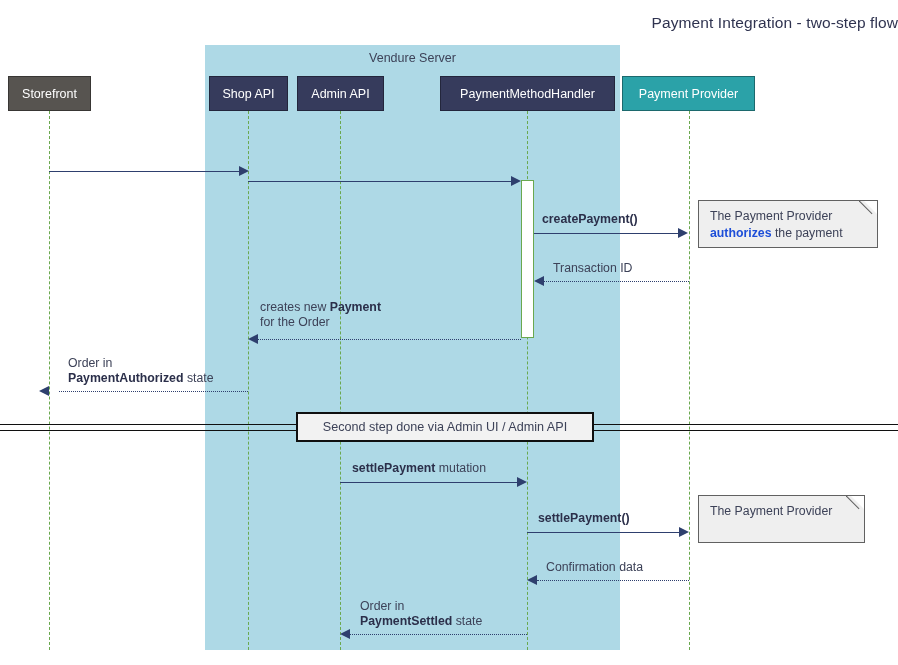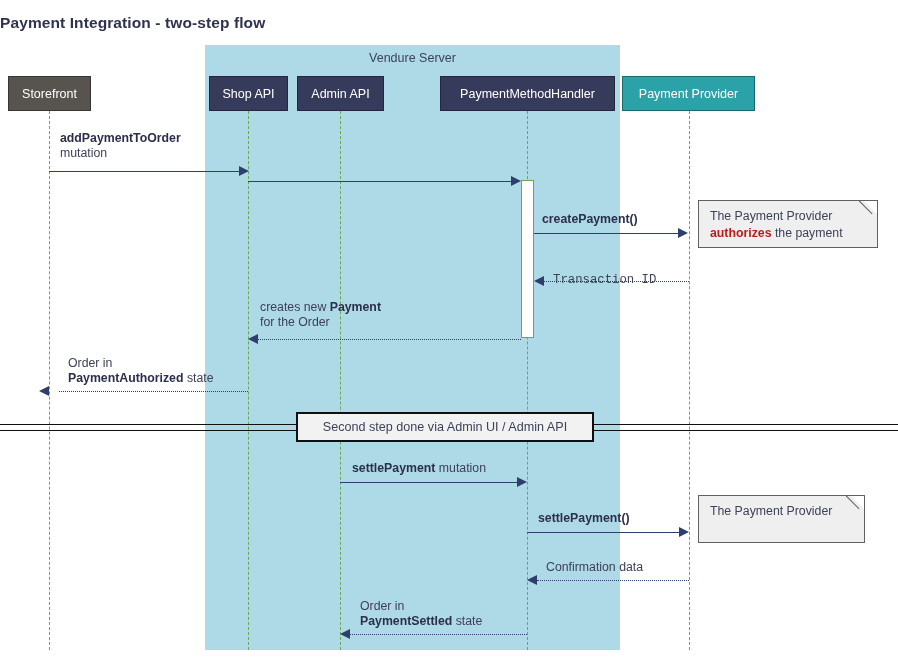--- a/index.html
+++ b/index.html
@@ -17,24 +17,24 @@
     background: #ffffff;
     overflow: hidden;
   }
 
   
   .diagram-title {
     position: absolute;
     left: 0;
     top: 14px;
     width: 898px;
-    text-align: left;
+    text-align: right;
     font-size: 15.5px;
     color: #2f3350;
-    font-weight: bold;
+    font-weight: normal;
     letter-spacing: .1px;
   }
 
   
   .group-box {
     position: absolute;
     background: #aed9e6;
   }
   .group-label {
     position: absolute;
@@ -113,21 +113,21 @@
     position: absolute;
     background: #efefef;
     border: 1px solid #616161;
     box-sizing: border-box;
     font-size: 12.3px;
     color: #3d4258;
     line-height: 17px;
     padding: 7px 10px 6px 11px;
     white-space: nowrap;
   }
-  .note b { font-weight: bold; color: #b91c1c; }
+  .note b { font-weight: bold; color: #1d4ed8; }
   .note-fold {
     position: absolute;
     top: 0;
     right: 0;
     width: 0; height: 0;
     border-left: 13px solid transparent;
     border-top: 13px solid #ffffff;
   }
   .note-fold-line {
     position: absolute;
@@ -188,37 +188,33 @@
   <div class="participant p-navy" style="left:209px; top:76px; width:79px; height:35px;">Shop API</div>
 
   <div class="participant p-navy" style="left:297px; top:76px; width:87px; height:35px;">Admin API</div>
 
   <div class="participant p-navy" style="left:440px; top:76px; width:175px; height:35px;">PaymentMethodHandler</div>
 
   <div class="participant p-teal" style="left:622px; top:76px; width:133px; height:35px;">Payment Provider</div>
 
   <div class="activation" style="left:521px; top:180px; width:13px; height:158px;"></div>
 
-  <div class="msg-label" style="left:60px; top:131px;">
-    <div><b>addPaymentToOrder</b></div>
-    <div><span>mutation</span></div>
-  </div>
   <div class="arrow-line" style="left:49px; top:171px; width:190px;"></div>
   <div class="arrow-head right" style="left:239px; top:166px;"></div>
 
   <div class="arrow-line" style="left:248px; top:181px; width:263px;"></div>
   <div class="arrow-head right" style="left:511px; top:176px;"></div>
 
   <div class="msg-label" style="left:542px; top:212px;">
     <b>createPayment()</b>
   </div>
   <div class="arrow-line" style="left:534px; top:233px; width:144px;"></div>
   <div class="arrow-head right" style="left:678px; top:228px;"></div>
 
-  <div class="msg-label" style="left:553px; top:273px;font-family:Liberation Mono, monospace;">
+  <div class="msg-label" style="left:553px; top:261px;">
     <span>Transaction ID</span>
   </div>
   <div class="arrow-line dotted" style="left:544px; top:281px; width:145px;"></div>
   <div class="arrow-head left" style="left:534px; top:276px;"></div>
 
   <div class="msg-label" style="left:260px; top:300px;">
     <div>
       <span>creates new </span><b>Payment</b>
     </div>
     <div><span>for the Order</span></div>

